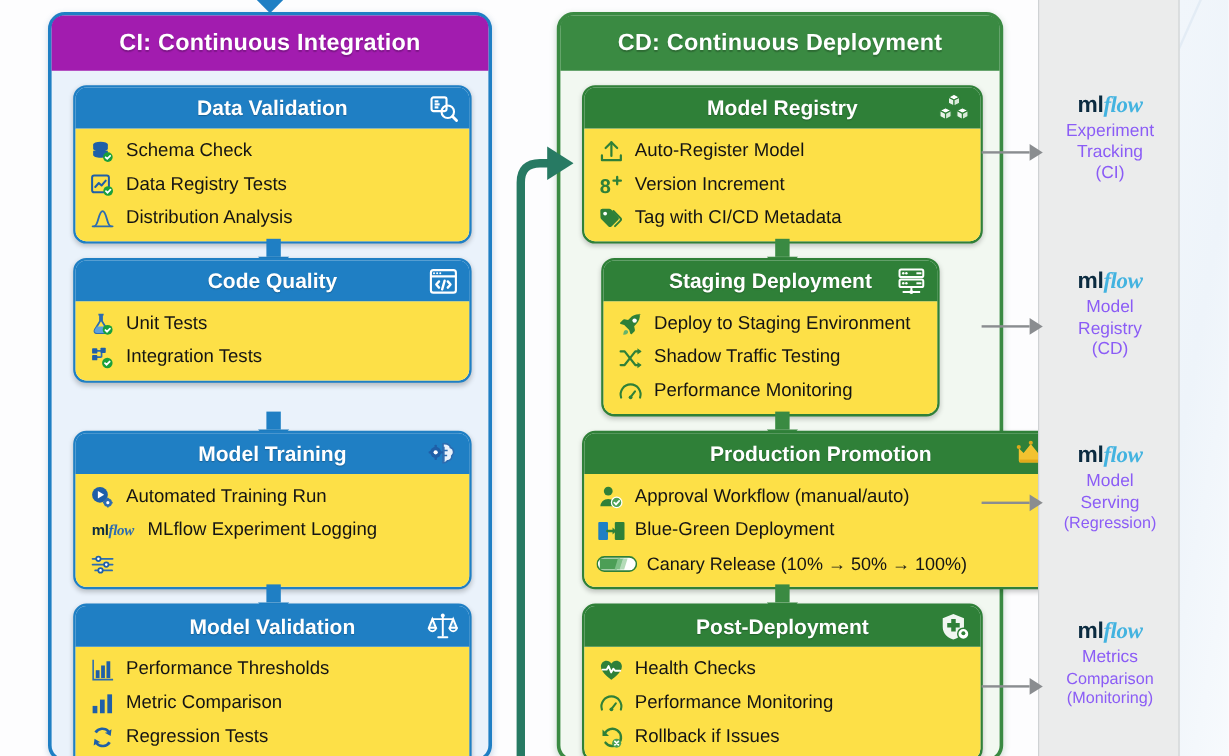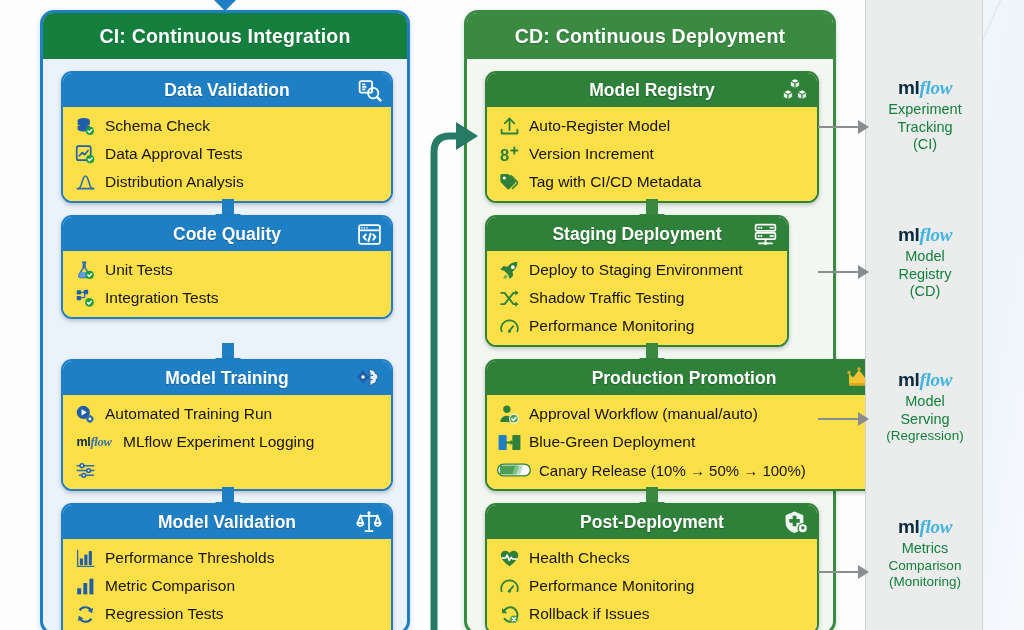--- a/index.html
+++ b/index.html
@@ -28,21 +28,21 @@
   .panel-head {
     height:46px; display:flex; align-items:center; justify-content:center;
     border-radius:12px 12px 0 0; color:#fff;
     font-size:19.5px; font-weight:bold; letter-spacing:.2px;
     text-shadow:0 1px 1px rgba(0,0,0,.22);
   }
 
   #ci-panel { left:40px; top:10px; width:370px; height:625px;
     background:#eaf2fb; border:3px solid #1f7fc4; border-radius:14px;
     box-shadow:0 2px 5px rgba(30,90,150,.22); }
-  #ci-panel .panel-head { background:#15803d; margin:-0px; border-radius:10px 10px 0 0;}
+  #ci-panel .panel-head { background:#a21caf; margin:-0px; border-radius:10px 10px 0 0;}
   #cd-panel { left:464px; top:10px; width:372px; height:625px;
     background:#f2f8f1; border:3px solid #3a8a42; border-radius:14px;
     box-shadow:0 2px 5px rgba(40,110,60,.22); }
   #cd-panel .panel-head { background:#3a8a42; border-radius:10px 10px 0 0;}
 
   
   .card {
     position:absolute; border-radius:11px; background:#ffffff;
     box-shadow:0 2px 4px rgba(0,0,0,.22);
   }
@@ -89,21 +89,21 @@
 
   
   #ml-strip {
     position:absolute; left:865px; top:0px; width:118px; height:630px;
     background:#ebecec; border-left:1px solid #cfd2d4; border-right:1px solid #cfd2d4;
   }
   .ml-item { position:absolute; left:0; width:118px; text-align:center; }
   .ml-logo { font-size:19px; font-weight:bold; letter-spacing:-.3px; line-height:1.1;
              color:#0b2b40; margin-bottom:2px; }
   .ml-logo i { color:#43b3e0; font-style:italic; font-weight:bold; font-family:"Liberation Serif", serif; }
-  .ml-label { font-size:14.5px; color:#15803d; line-height:1.22; }
+  .ml-label { font-size:14.5px; color:#8b5cf6; line-height:1.22; }
 
   
   .garrow { position:absolute; height:14px; }
   .garrow .gshaft { position:absolute; left:0; top:6px; height:2px; background:#8a8d90; }
   .garrow .ghead { position:absolute; top:0; width:0; height:0;
       border-top:7px solid transparent; border-bottom:7px solid transparent;
       border-left:11px solid #8a8d90; }
 </style>
 </head>
 <body>
@@ -147,21 +147,21 @@
         </div>
         <div class="row">
           <span class="ico">
             <svg width="21" height="21" viewBox="0 0 24 24">
               <rect x="2" y="2.5" width="16" height="16" rx="2" fill="none" stroke="#1f5fa8" stroke-width="1.9"></rect>
               <path d="M5 13.5l3.4-3.8 2.6 2.4 4-4.6" fill="none" stroke="#1f5fa8" stroke-width="1.9" stroke-linecap="round" stroke-linejoin="round"></path>
               <circle cx="17.3" cy="17.3" r="4.6" fill="#19a03c"></circle>
                 <path d="M15.2 17.5l1.5 1.5 2.8-2.9" stroke="#fff" stroke-width="1.7" fill="none" stroke-linecap="round"></path>
               </svg>
           </span>
-          <span>Data Approval Tests</span>
+          <span>Data Registry Tests</span>
         </div>
         <div class="row">
           <span class="ico">
             <svg width="21" height="21" viewBox="0 0 24 24">
                 <g fill="none" stroke="#2d6cb0" stroke-width="1.8" stroke-linecap="round">
               <path d="M2.5 19h19"></path>
                   <path d="M4 19C8 19 8 4.5 12 4.5S16 19 20 19"></path>
                 </g>
               </svg>
           </span>
@@ -420,21 +420,21 @@
           <span>Tag with CI/CD Metadata</span>
         </div>
       </div>
     </div>
 
     <div class="varrow green" style="left:172px; top:186px; height:28px;">
       <div class="shaft" style="height:15px;"></div>
         <div class="headpt" style="top:15px;"></div>
     </div>
 
-    <div class="card" style="left:18px; top:202px; width:304px;">
+    <div class="card" style="left:34px; top:202px; width:282px;">
       <div class="card-head">
         <span>Staging Deployment</span>
         <span class="head-icon">
           <svg width="25" height="25" viewBox="0 0 24 24">
               <g fill="none" stroke="#fff" stroke-width="1.6">
             <rect x="2.5" y="2.5" width="19" height="6" rx="1.3"></rect>
                 <rect x="2.5" y="10.5" width="19" height="6" rx="1.3"></rect>
             <path d="M12 16.5v3M5 20.5h14"></path>
               </g>
             <g fill="#fff">

